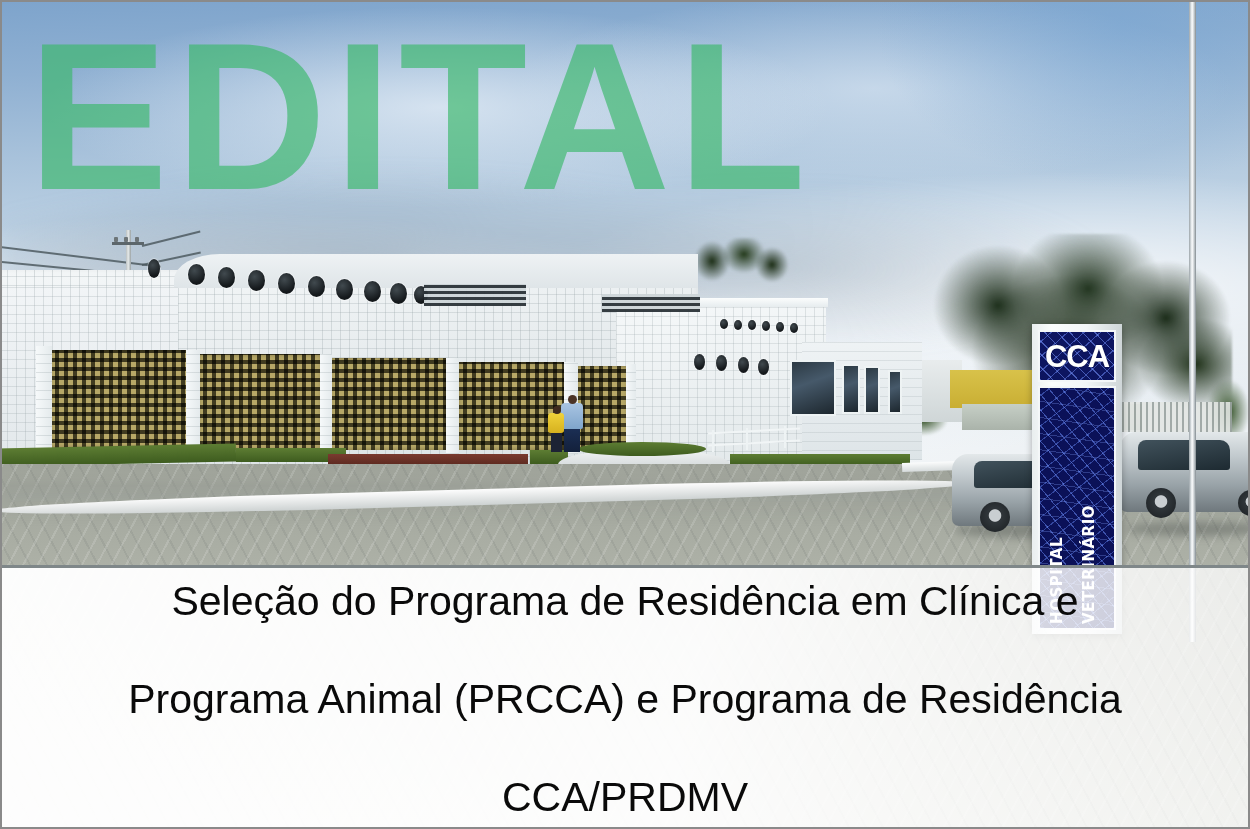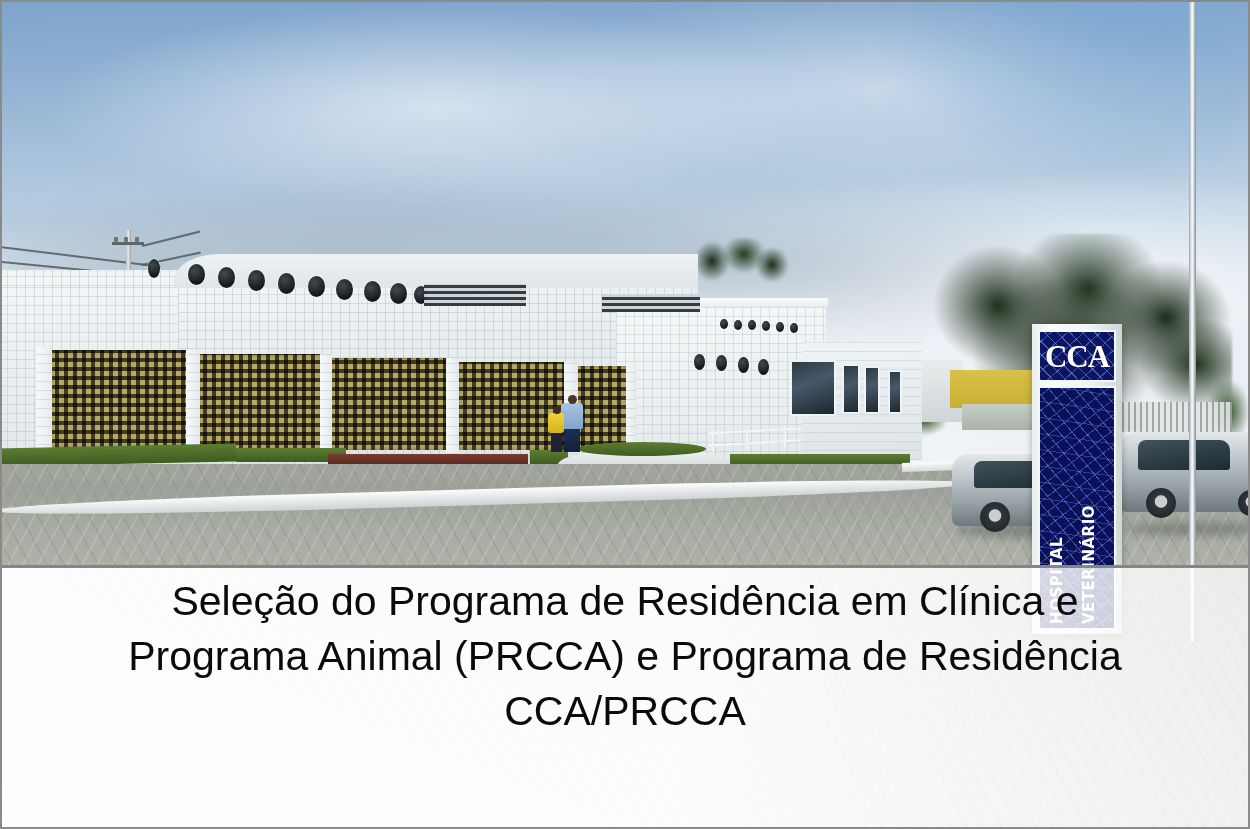--- a/index.html
+++ b/index.html
@@ -267,21 +267,21 @@
   .sign-cap{
     position:absolute; left:6px; top:6px; width:78px; height:52px;
     background:
       repeating-linear-gradient(46deg, rgba(120,150,255,.55) 0 1px, rgba(0,0,0,0) 1px 9px),
       repeating-linear-gradient(-42deg, rgba(110,140,250,.5) 0 1px, rgba(0,0,0,0) 1px 11px),
       #0d1560;
     border:2px solid #f4f7f8;
     display:flex; align-items:center; justify-content:center;
   }
   .sign-cap span{
-    font-family:Liberation Serif, serif;
+    font-family:Liberation Sans, sans-serif;
     font-weight:bold; font-size:31px; letter-spacing:-1px;
     color:#ffffff; text-shadow:0 0 2px rgba(0,0,0,.4);
     line-height:1;
   }
   .sign-body{
     position:absolute; left:6px; top:62px; width:78px; height:244px;
     background:
       repeating-linear-gradient(50deg, rgba(110,145,255,.5) 0 1px, rgba(0,0,0,0) 1px 10px),
       repeating-linear-gradient(-38deg, rgba(100,135,245,.45) 0 1px, rgba(0,0,0,0) 1px 12px),
       repeating-linear-gradient(8deg, rgba(130,160,255,.3) 0 1px, rgba(0,0,0,0) 1px 16px),
@@ -313,21 +313,21 @@
 
   
   #caption{
     position:absolute; left:0; right:0; bottom:0; height:262px;
     background:
       linear-gradient(100deg, rgba(255,255,255,.97) 0%, rgba(255,255,255,.95) 55%, rgba(255,255,255,.84) 78%, rgba(255,255,255,.74) 100%),
       repeating-linear-gradient(122deg, rgba(176,180,176,.10) 0 1px, rgba(0,0,0,0) 1px 38px),
       repeating-linear-gradient(58deg, rgba(168,172,168,.08) 0 1px, rgba(0,0,0,0) 1px 52px);
     border-top:3px solid #7f8789;
     padding:6px 14px 0;
-    display:flex; flex-direction:column; align-items:center; justify-content:flex-start;
+    display:flex; flex-direction:column; align-items:center; justify-content:flex-start;gap:43px;
   }
   #caption .cap-line{
     font-family:"Liberation Sans","DejaVu Sans",sans-serif;
     font-size:41px;
     line-height:55px;
     color:#0a0a0a;
     text-align:center;
     white-space:nowrap;
   }
 </style>
@@ -465,20 +465,21 @@
         <span>CCA</span>
       </div>
       <div class="sign-body">
         <div class="vlabel hosp">HOSPITAL</div>
         <div class="vlabel vet">VETERINÁRIO</div>
       </div>
     </div>
 
   </div>
 
+  <div id="watermark">EDITAL</div>
 
   <div id="caption">
     <div class="cap-line">Seleção do Programa de Residência em Clínica e</div>
     <div class="cap-line">Programa Animal (PRCCA) e Programa de Residência</div>
-    <div class="cap-line">CCA/PRCCA</div>
+    <div class="cap-line">CCA/PRDMV</div>
   </div>
 
 </div>
 
 </body></html>

